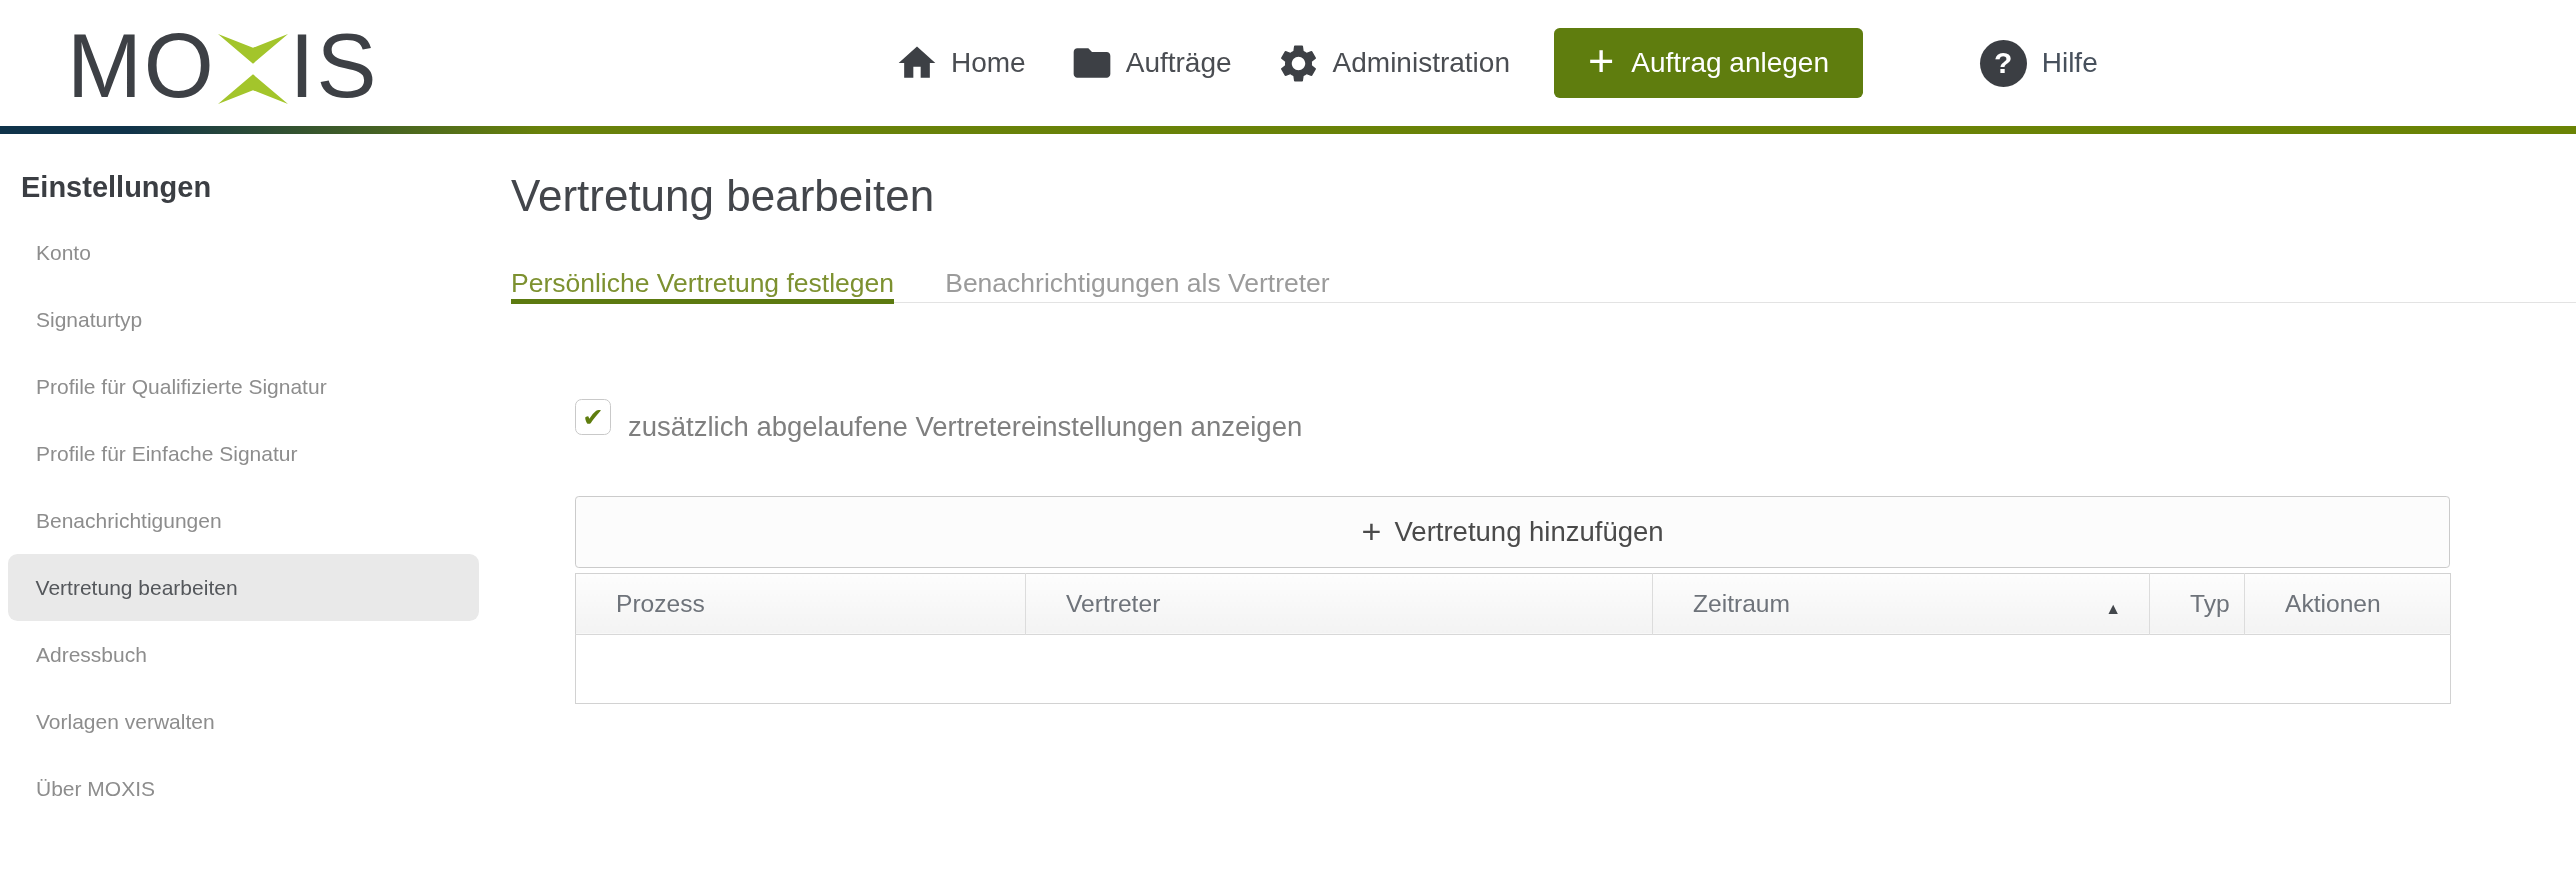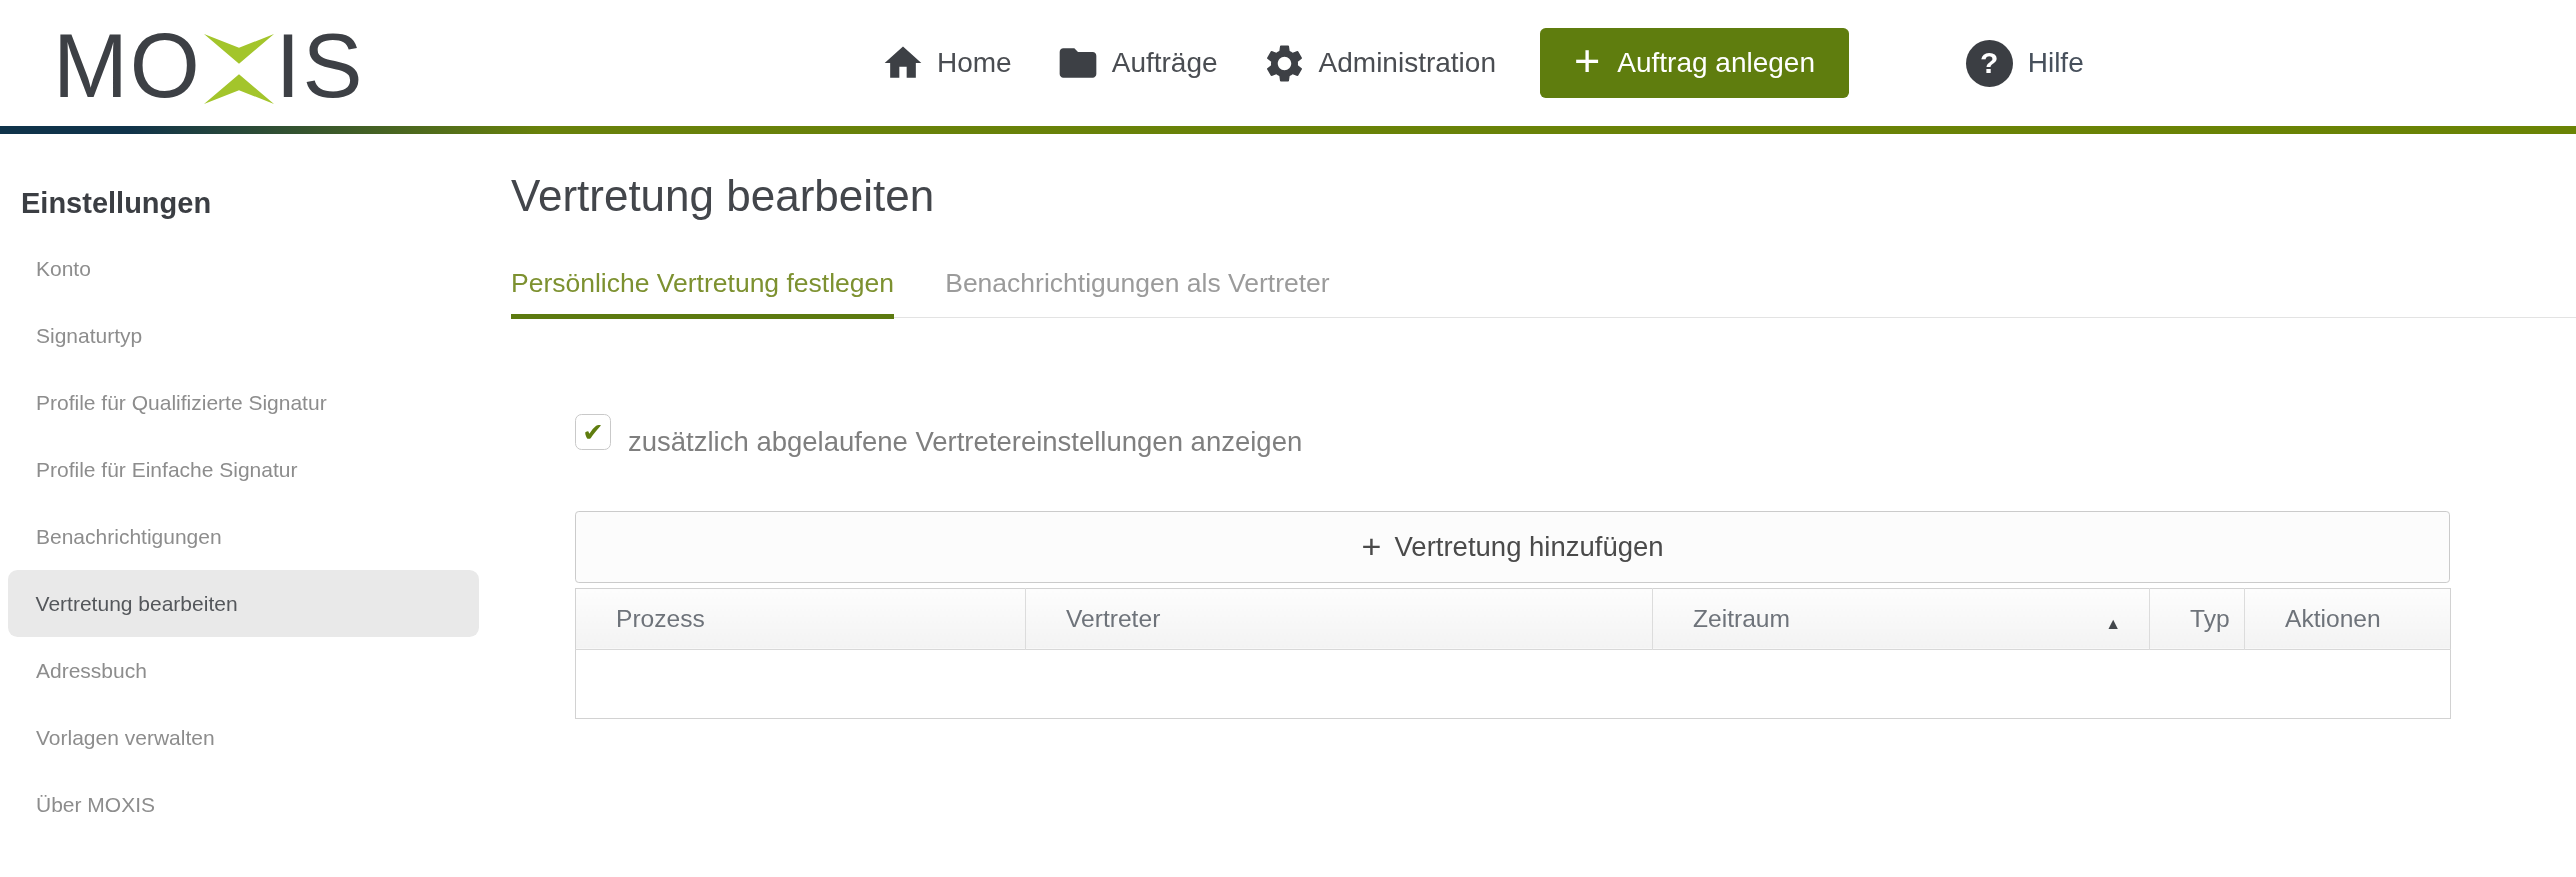--- a/index.html
+++ b/index.html
@@ -1,20 +1,20 @@
 <!DOCTYPE html>
 <html style="font-size:15px"><head>
 <meta charset="utf-8">
 <style>
   * { margin:0; padding:0; box-sizing:border-box; }
   html,body { width:2576px; height:878px; background:#ffffff; overflow:hidden;
               font-family:"Liberation Sans","DejaVu Sans",sans-serif; }
 
   
-  .header { position:absolute; top:0; left:1px; width:2096px; height:126px; background:#fff;border-radius:27px; }
+  .header { position:absolute; top:0; left:15px; width:2096px; height:126px; background:#fff;border-radius:27px; }
   .logo { position:absolute; left:52px; top:21px; display:flex; align-items:center; cursor:pointer; }
   .logo .ltr { font-size:90px; font-weight:300; color:#3d4045; letter-spacing:1.9px; line-height:1; }
   .logo svg { margin:5.7px 1.9px 0 1.9px; }
 
   .nav { position:absolute; left:880px; top:0; height:126px; display:flex; align-items:center; gap:44px; }
   .nav-item { display:flex; align-items:center; gap:12px; cursor:pointer; }
   .nav-item .nav-label { font-size:28px; color:#4a4d52; }
   .nav-icon svg { display:block; fill:#3d4045; }
 
   .create-btn { display:flex; align-items:center; gap:17px; background:#5f7d0e; color:#fff;
@@ -25,33 +25,33 @@
   .help { position:absolute; right:13.3px; top:0; height:126px; display:flex; align-items:center; gap:15px; cursor:pointer; }
   .help-circle { width:47px; height:47px; border-radius:50%; background:#3b3e43; color:#fff;
                  display:flex; align-items:center; justify-content:center; font-size:30px; font-weight:bold; }
   .help-label { font-size:28px; color:#47505c; }
 
   .header-bar { position:absolute; top:126px; left:0; width:2576px; height:7.6px;
                 background:linear-gradient(90deg,#10334a 0%,#10334a 5%,#68810a 21%,#6a8304 100%); }
 
   
   .sidebar { position:absolute; top:133px; left:0; width:494px; }
-  .sidebar-title { margin:54px 0 15px 21px; font-size:29px; font-weight:700; color:#3b3e43; }
+  .sidebar-title { margin:38px 0 15px 21px; font-size:29px; font-weight:700; color:#3b3e43; }
   .sidebar-list { list-style:none; }
   .sidebar-item { height:67px; line-height:67px; padding-left:36px; font-size:21px; font-weight:300;
                   color:#8d8d8d; cursor:pointer; white-space:nowrap; }
   .sidebar-item.selected { background:#e9e9e9; border-radius:9.5px; margin:0 15px 0 7.6px;
                            padding-left:28px; color:#54575b; font-weight:400; }
 
   
   .main { position:absolute; top:133px; left:511px; right:0; }
   .page-title { margin-top:38px; font-size:44px; font-weight:300; color:#43464b; }
 
   .tabs { margin-top:47px; border-bottom:1.9px solid #e3e3e3; }
-  .tab { display:inline-block; margin-right:47px; padding-bottom:15px; margin-bottom:-1.9px;
+  .tab { display:inline-block; margin-right:47px; margin-bottom:-1.9px;
          font-size:26.5px; font-weight:300; color:#9b9b9b; border-bottom:5.7px solid transparent; cursor:pointer; }
   .tab.active { color:#7d9130; border-bottom-color:#5c7a10; }
 
   .checkbox-row { margin:87px 0 0 64px; display:flex; align-items:center; cursor:pointer; }
   .checkbox { width:36px; height:36px; background:#fff; border:1.9px solid #c9c9c9; border-radius:6.6px;
               display:flex; align-items:center; justify-content:center; }
   .checkbox .check { display:none; color:#5f7d0e; font-size:25.6px; font-weight:bold; }
   .checkbox.checked .check { display:block; }
   .checkbox-label { margin-left:17px; font-size:27.5px; font-weight:300; color:#7f7f7f;margin-top:21px; }
 

